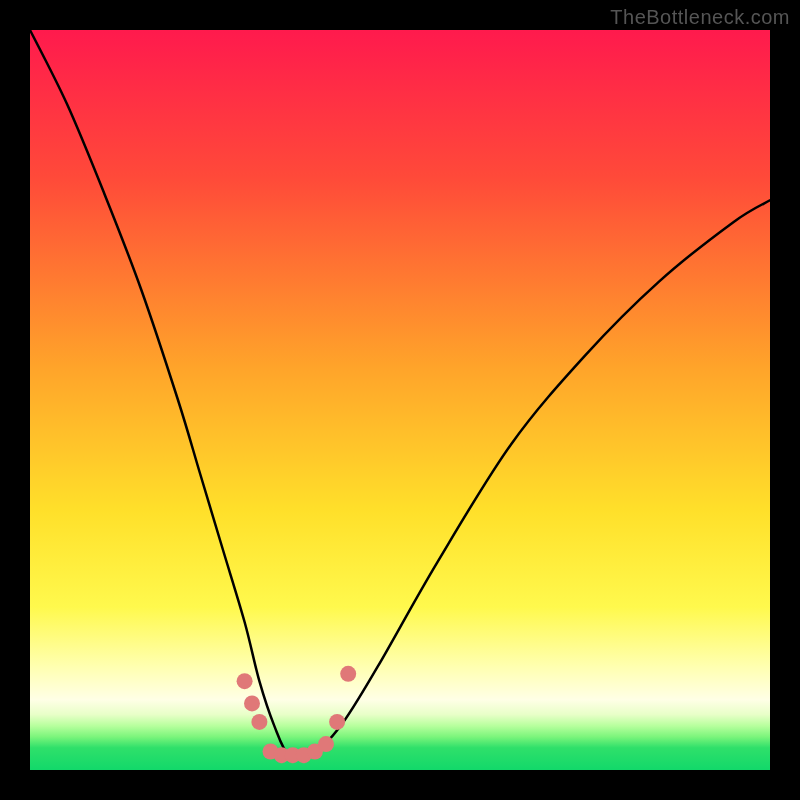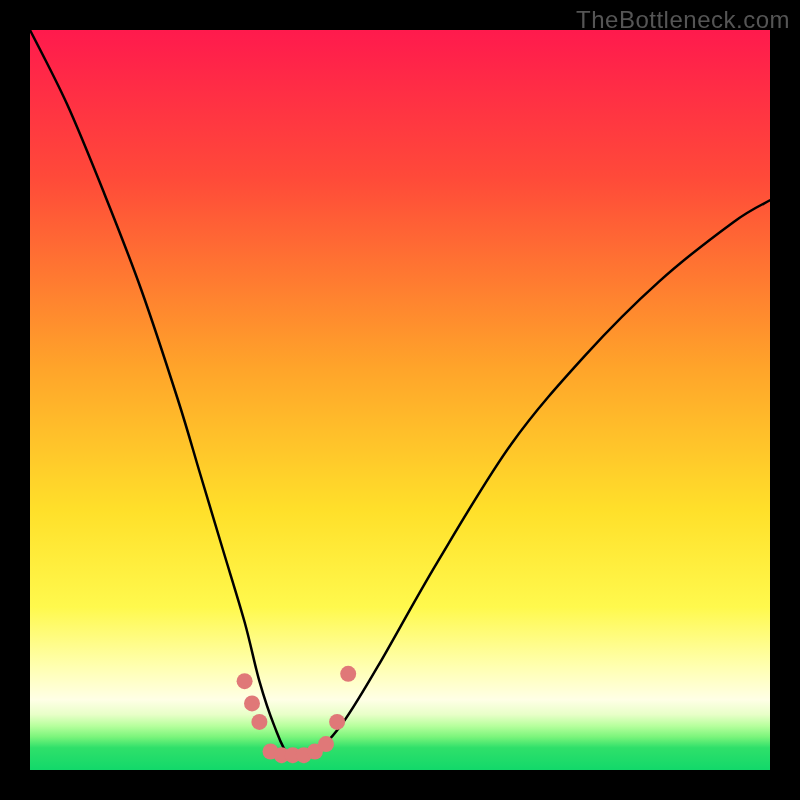--- a/index.html
+++ b/index.html
@@ -14,21 +14,21 @@
   .stage {
     position: relative;
     width: 800px;
     height: 800px;
   }
   .watermark {
     position: absolute;
     top: 6px;
     right: 10px;
     color: #555555;
-    font-size: 24px;
+    font-size: 20px;
     font-weight: 500;
     letter-spacing: 0.5px;
     user-select: none;
   }
   svg {
     position: absolute;
     top: 0;
     left: 0;
   }
 </style>

